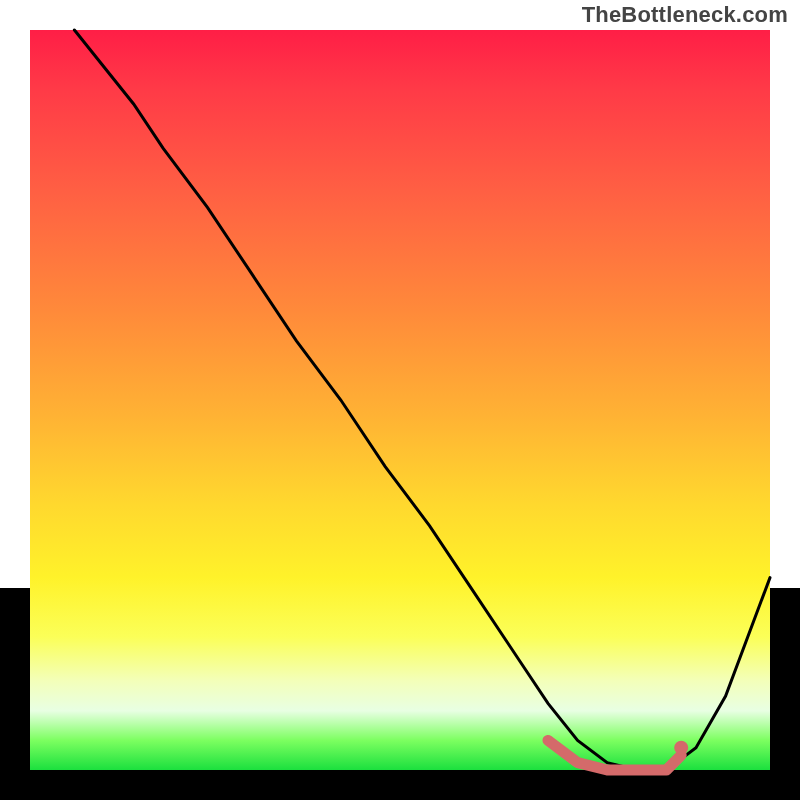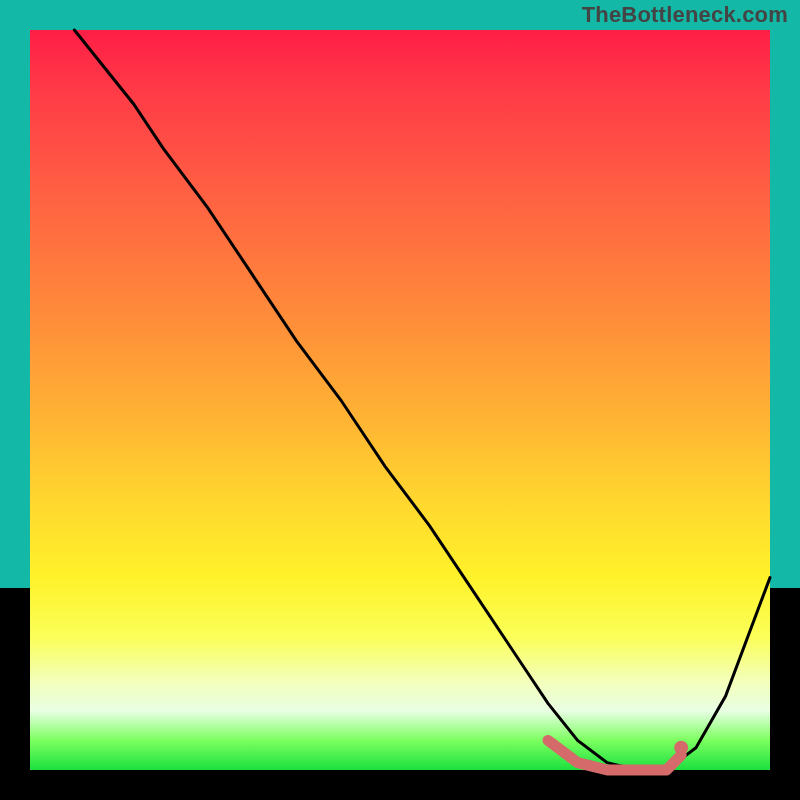--- a/index.html
+++ b/index.html
@@ -8,21 +8,21 @@
     width: 800px;
     height: 800px;
     background: #000;
     overflow: hidden;
     font-family: Arial, Helvetica, sans-serif;
   }
   .frame {
     position: relative;
     width: 800px;
     height: 588px;
-    background: #14b8a6;
+    background: #ffffff;
   }
   .watermark {
     position: absolute;
     top: 2px;
     right: 12px;
     color: #444;
     font-size: 22px;
     font-weight: 600;
     letter-spacing: 0.2px;
     user-select: none;

